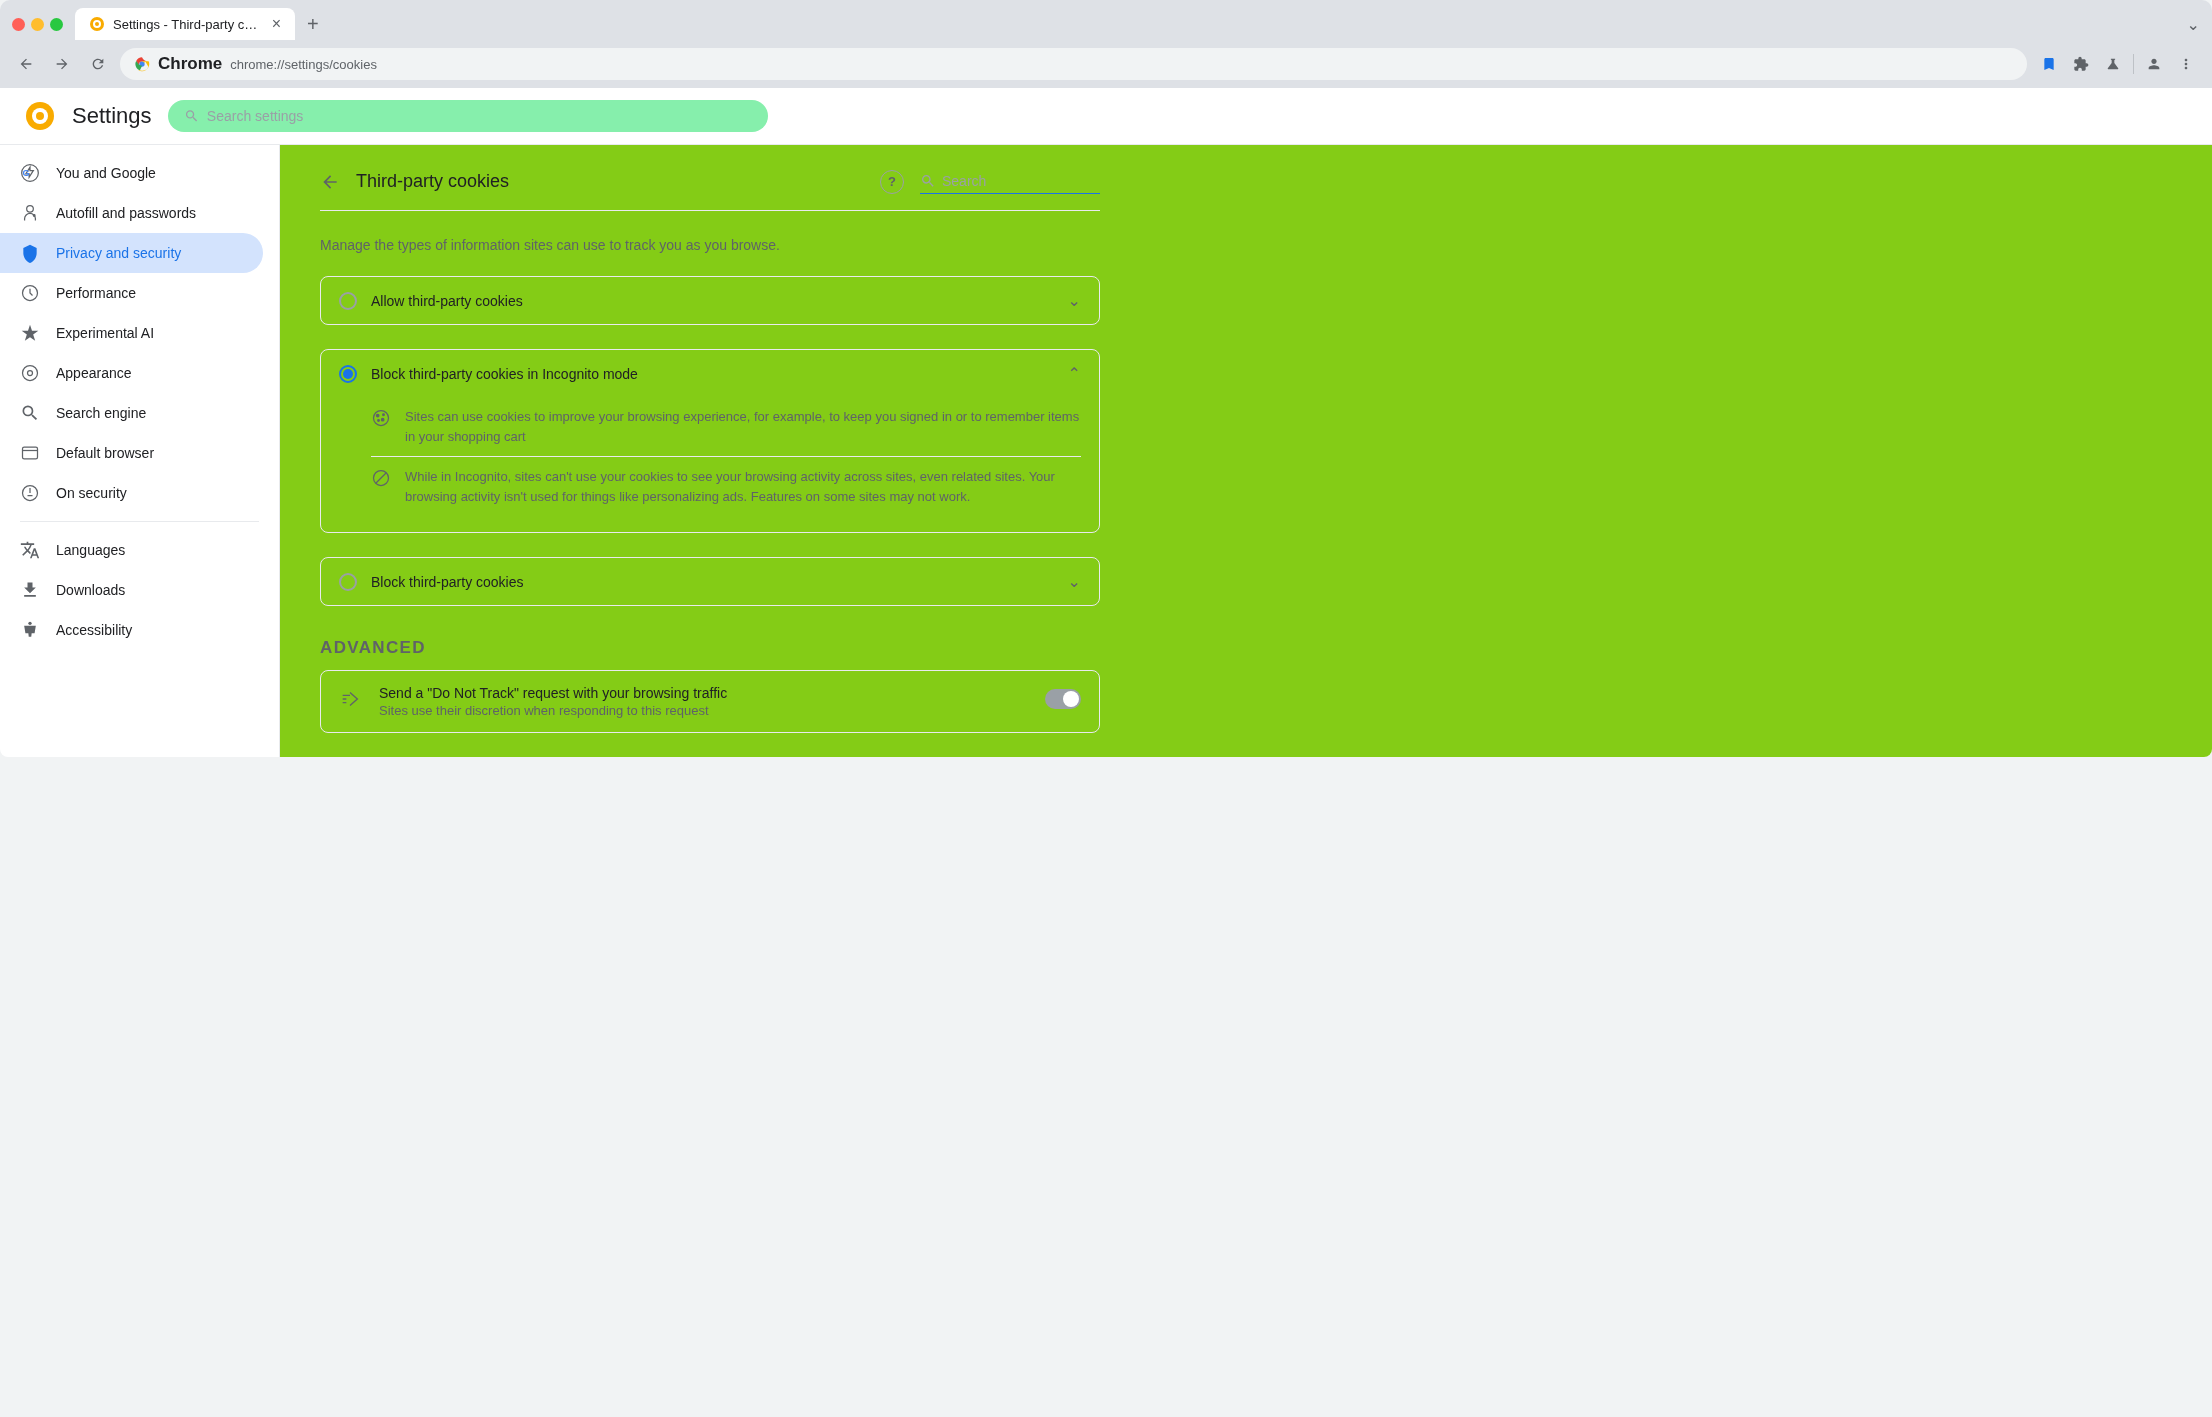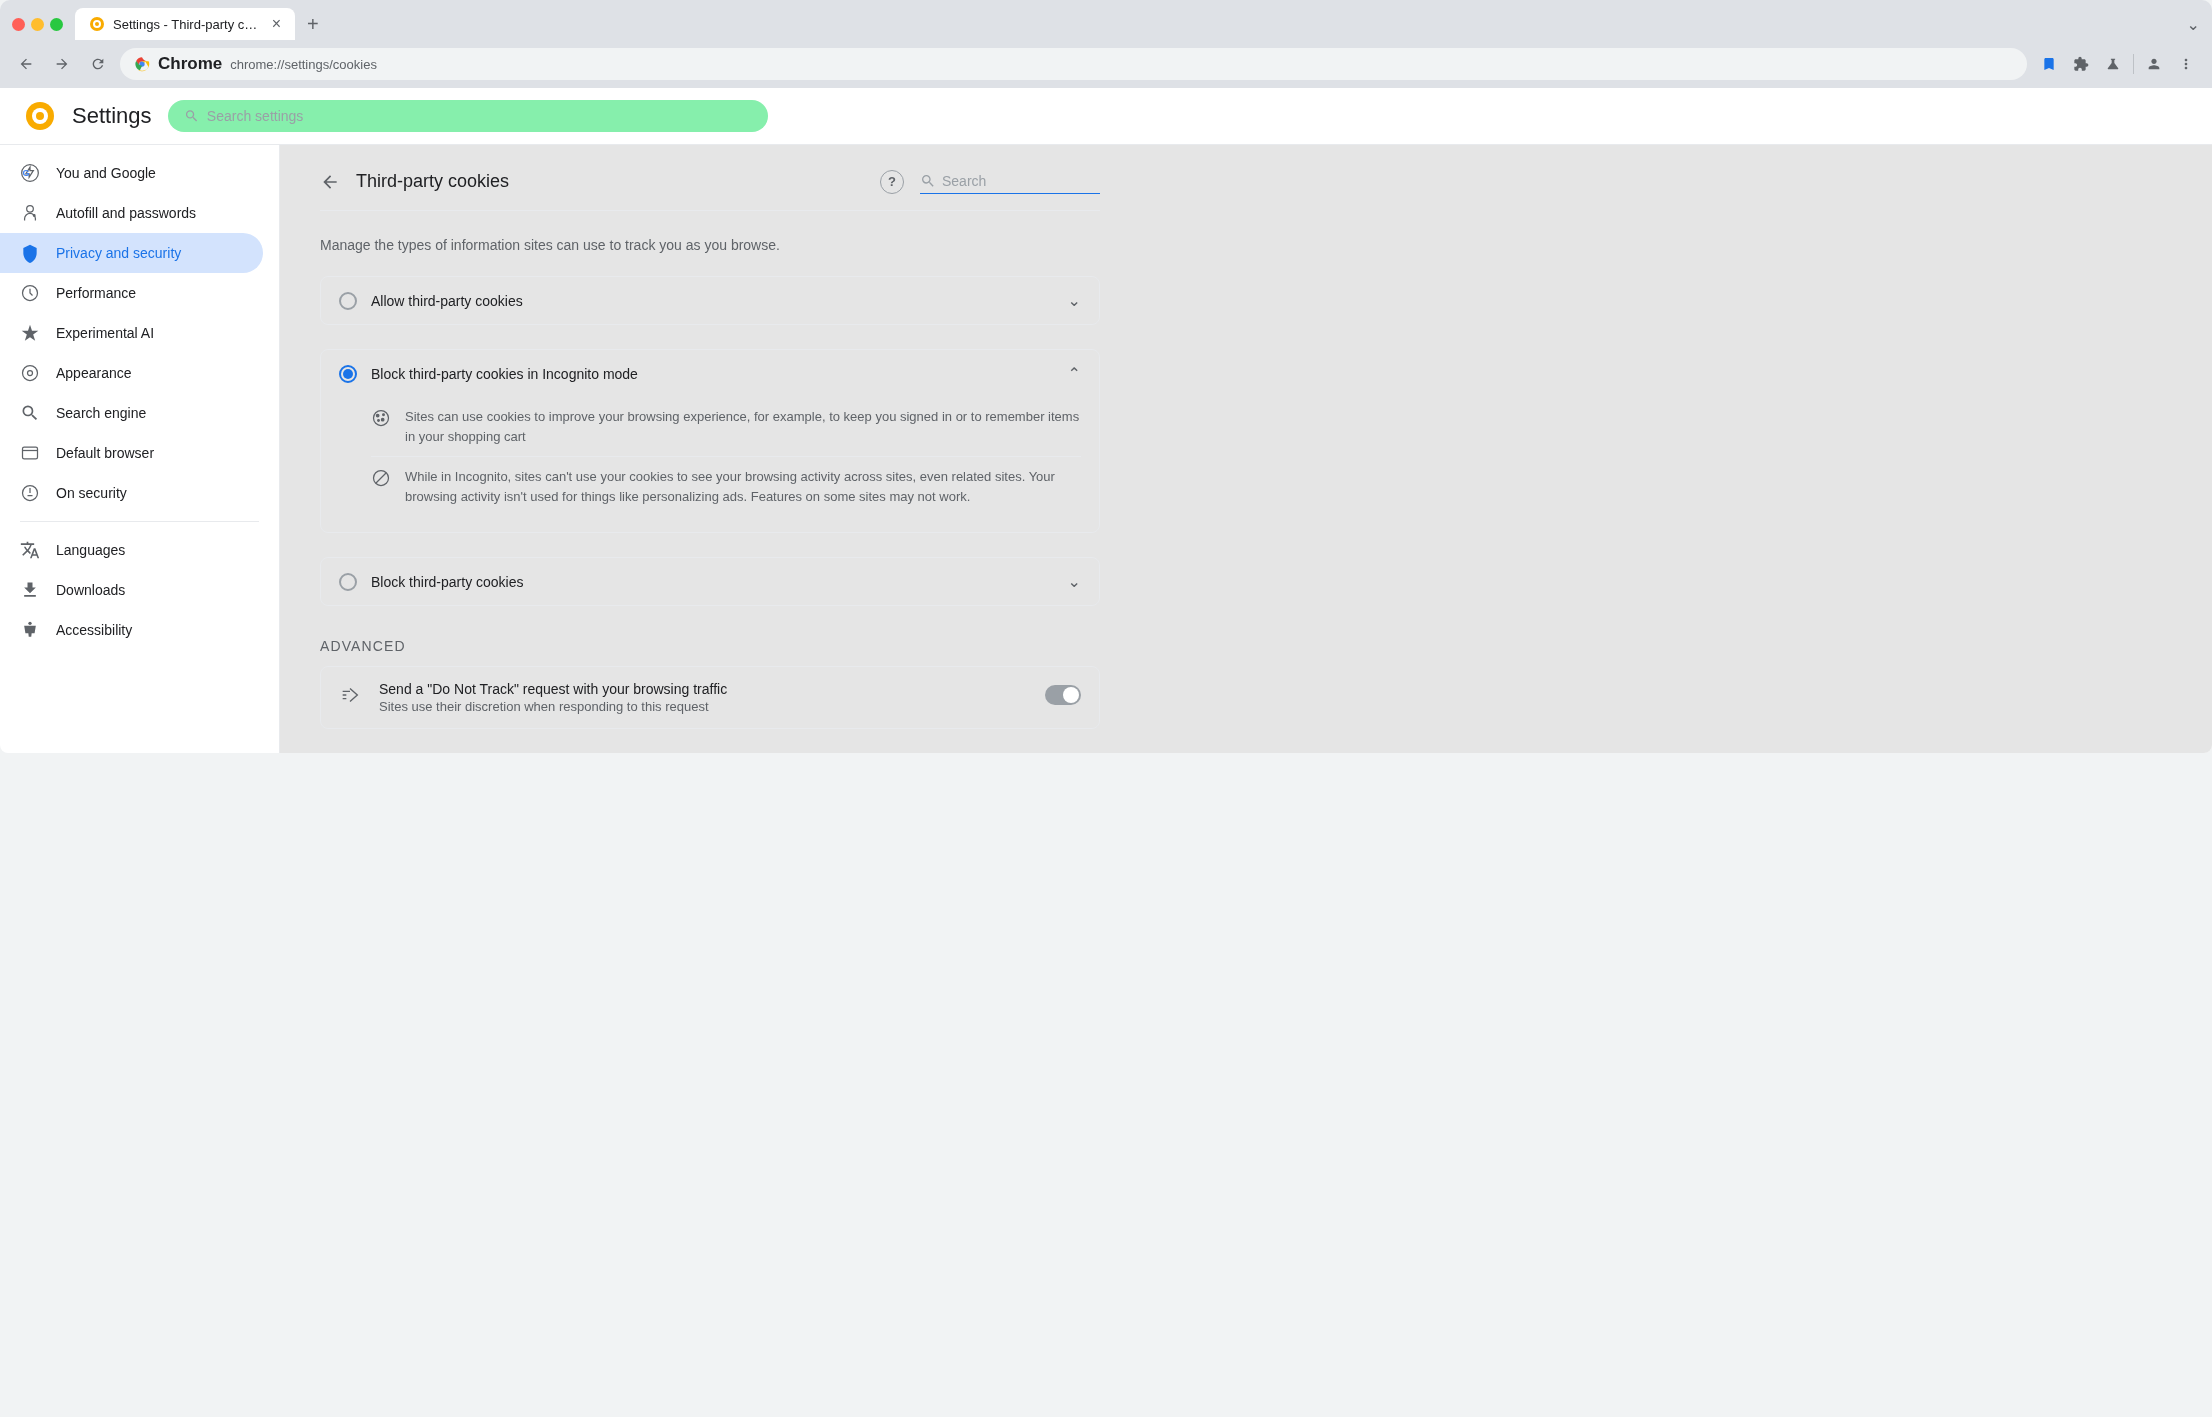--- a/index.html
+++ b/index.html
@@ -45,21 +45,21 @@
     
     .sidebar { width: 280px; padding: 8px 0; border-right: 1px solid #e8eaed; flex-shrink: 0; }
     .sidebar-item { display: flex; align-items: center; padding: 10px 20px; gap: 16px; cursor: pointer; border-radius: 0 24px 24px 0; margin-right: 16px; font-size: 14px; color: #202124; }
     .sidebar-item.active { background: #d3e3fd; color: #1a73e8; font-weight: 500; }
     .sidebar-item.active .sidebar-item-label { color: #1a73e8; }
     .sidebar-icon { width: 20px; height: 20px; display: flex; align-items: center; justify-content: center; flex-shrink: 0; color: #5f6368; }
     .sidebar-item.active .sidebar-icon { color: #1a73e8; }
     .sidebar-divider { height: 1px; background: #e8eaed; margin: 8px 20px; }
 
     
-    .content { flex: 1; overflow-y: auto; background: #e5e5e5; }
+    .content { flex: 1; overflow-y: auto; background: #84cc16; }
     .content-inner { padding: 24px 40px; max-width: 860px; }
 
     
     .page-header { display: flex; align-items: center; gap: 16px; margin-bottom: 24px; padding-bottom: 16px; border-bottom: 1px solid #e8eaed; }
     .back-btn { background: none; border: none; cursor: pointer; color: #5f6368; font-size: 20px; display: flex; align-items: center; }
     .page-title { font-size: 18px; font-weight: 400; color: #202124; flex: 1; }
     .help-btn { background: none; border: none; cursor: pointer; color: #5f6368; border: 1.5px solid #9aa0a6; border-radius: 50%; width: 24px; height: 24px; display: flex; align-items: center; justify-content: center; font-size: 13px; font-weight: 600; }
     .page-search { display: flex; align-items: center; border-bottom: 1.5px solid #1a73e8; padding: 4px 0; gap: 6px; min-width: 180px; }
     .page-search input { border: none; outline: none; font-size: 14px; color: #202124; background: none; width: 140px; }
     .page-search input::placeholder { color: #9aa0a6; }
@@ -76,21 +76,21 @@
     .option-label { flex: 1; font-size: 14px; color: #202124; }
     .chevron { color: #5f6368; font-size: 16px; }
 
     
     .option-expanded { padding: 0 18px 16px 50px; }
     .expanded-item { display: flex; align-items: flex-start; gap: 14px; padding: 10px 0; font-size: 13px; color: #5f6368; line-height: 1.5; }
     .expanded-icon { width: 20px; height: 20px; flex-shrink: 0; margin-top: 1px; color: #5f6368; }
     .expanded-divider { height: 1px; background: #e8eaed; }
 
     
-    .advanced-label { font-size: 14px; text-transform: uppercase; letter-spacing: 0.08em; color: #5f6368; font-weight: 400; margin: 32px 0 12px; }
+    .advanced-label { font-size: 17px; text-transform: uppercase; letter-spacing: 0.08em; color: #5f6368; font-weight: 700; margin: 32px 0 12px; }
     .toggle-row { display: flex; align-items: flex-start; gap: 16px; padding: 14px 18px; border: 1px solid #e8eaed; border-radius: 8px; }
     .toggle-icon { width: 24px; height: 24px; flex-shrink: 0; color: #5f6368; margin-top: 2px; display: flex; align-items: center; }
     .toggle-text { flex: 1; }
     .toggle-text-main { font-size: 14px; color: #202124; }
     .toggle-text-sub { font-size: 13px; color: #5f6368; margin-top: 2px; }
     .toggle-switch { width: 36px; height: 20px; background: #9aa0a6; border-radius: 10px; cursor: pointer; flex-shrink: 0; margin-top: 4px; position: relative; display: flex; align-items: center; padding: 2px; }
     .toggle-knob { width: 16px; height: 16px; background: white; border-radius: 50%; margin-left: auto; }
   </style>
 </head>
 <body>

